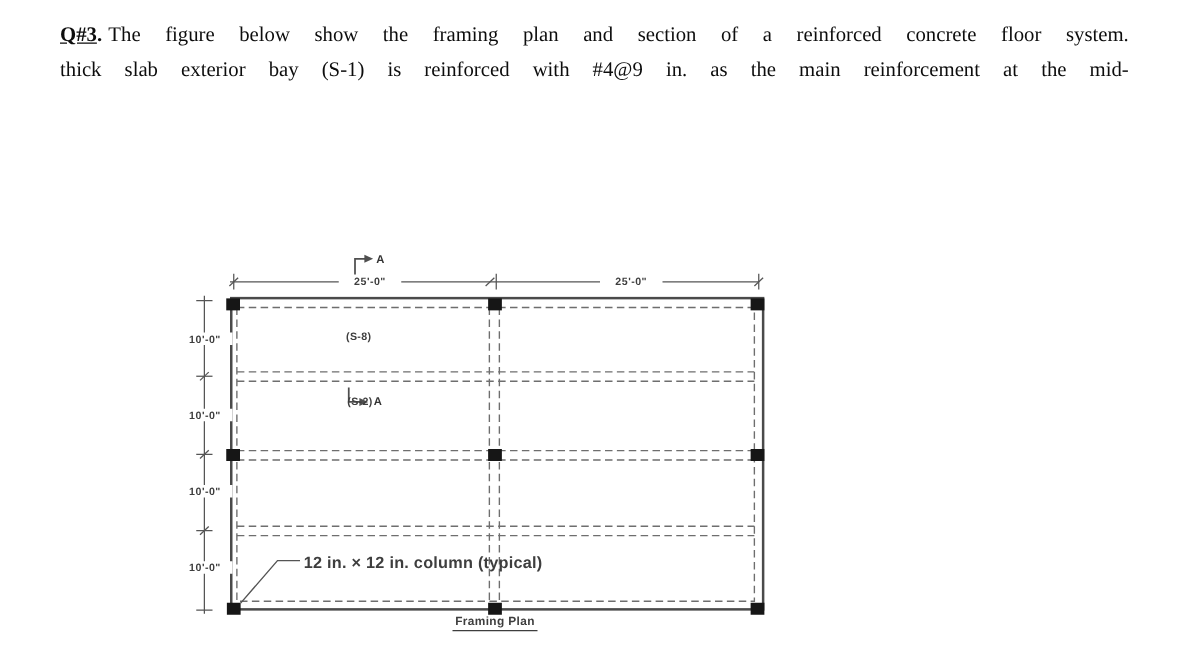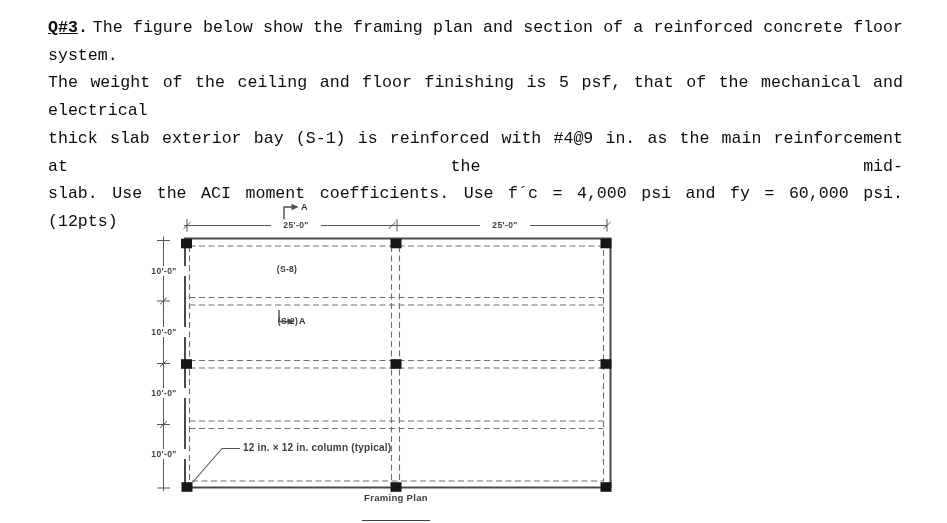--- a/index.html
+++ b/index.html
@@ -13,21 +13,21 @@
   .page { position: absolute; inset: 0; background: #fff; }
 
   
   .question {
     position: absolute;
     left: 48px; top: 14px; width: 855px;
     font-size: 16.6px;
     line-height: 27.7px;
     color: #0d0d0d;
   }
-  .qline { text-align: justify; text-align-last: justify; white-space: normal; font-family: Liberation Mono, monospace; }
+  .qline { text-align: justify; text-align-last: justify; white-space: normal; }
   .qline.last { text-align-last: left; }
   .qnum { font-weight: bold; margin-right: 5px; }
   .qnum u { text-decoration: underline; }
 
   
   .plan-svg { position: absolute; left: 0; top: 0; }
 
   .dlabel {
     position: absolute;
     font-family: "Liberation Sans", sans-serif;
@@ -50,39 +50,37 @@
   .dim-v4 { left: 142px; top: 449px; width: 40px; }
 
   .amark { font-size: 9px; color: #333; }
   .a-top { left: 301px; top: 202px; }
   .a-bot { left: 299px; top: 316px; }
 
   .slab { font-size: 8.5px; letter-spacing: 0.3px; width: 40px; text-align: center; }
   .s1 { left: 267px; top: 264px; }
   .s2 { left: 268px; top: 316px; }
 
-  .note { left: 243px; top: 442px; font-size: 10px; letter-spacing: 0.2px; }
+  .note { left: 243px; top: 442px; font-size: 13px; letter-spacing: 0.2px; }
 
   .caption-wrap {
     left: 341px; top: 492px; width: 110px;
     text-align: center; font-size: 9.5px;
     letter-spacing: 0.3px;
   }
-  .caption-wrap span { border-bottom: 1.2px solid #3e3e3e; padding: 0 2px 17px 2px; }
+  .caption-wrap span { border-bottom: 1.2px solid #3e3e3e; padding: 0 2px 1px 2px; }
 </style>
 </head>
 <body>
 
 <div class="page">
 
   <div class="question">
     <div class="qline"><span class="qnum"><u>Q#3</u><span>.</span></span><span>The figure below show the framing plan and section of a reinforced concrete floor system.</span></div>
-    <div class="qline">The weight of the ceiling and floor finishing is 5 psf, that of the mechanical and electrical</div>
     <div class="qline">thick slab exterior bay (S-1) is reinforced with #4@9 in. as the main reinforcement at the mid-</div>
-    <div class="qline last">slab. Use the ACI moment coefficients. Use f´c = 4,000 psi and fy = 60,000 psi. (12pts)</div>
   </div>
 
   <svg class="plan-svg" width="947" height="523" viewBox="0 0 947 523">
 
     <g stroke="#555" stroke-width="1" fill="none">
       <line x1="184" y1="225.5" x2="607" y2="225.5"></line>
       <line x1="187" y1="219" x2="187" y2="231.5"></line>
       <line x1="397" y1="219" x2="397" y2="231.5"></line>
       <line x1="607" y1="219" x2="607" y2="231.5"></line>
       <line x1="183.5" y1="228.8" x2="190.5" y2="222.2"></line>

